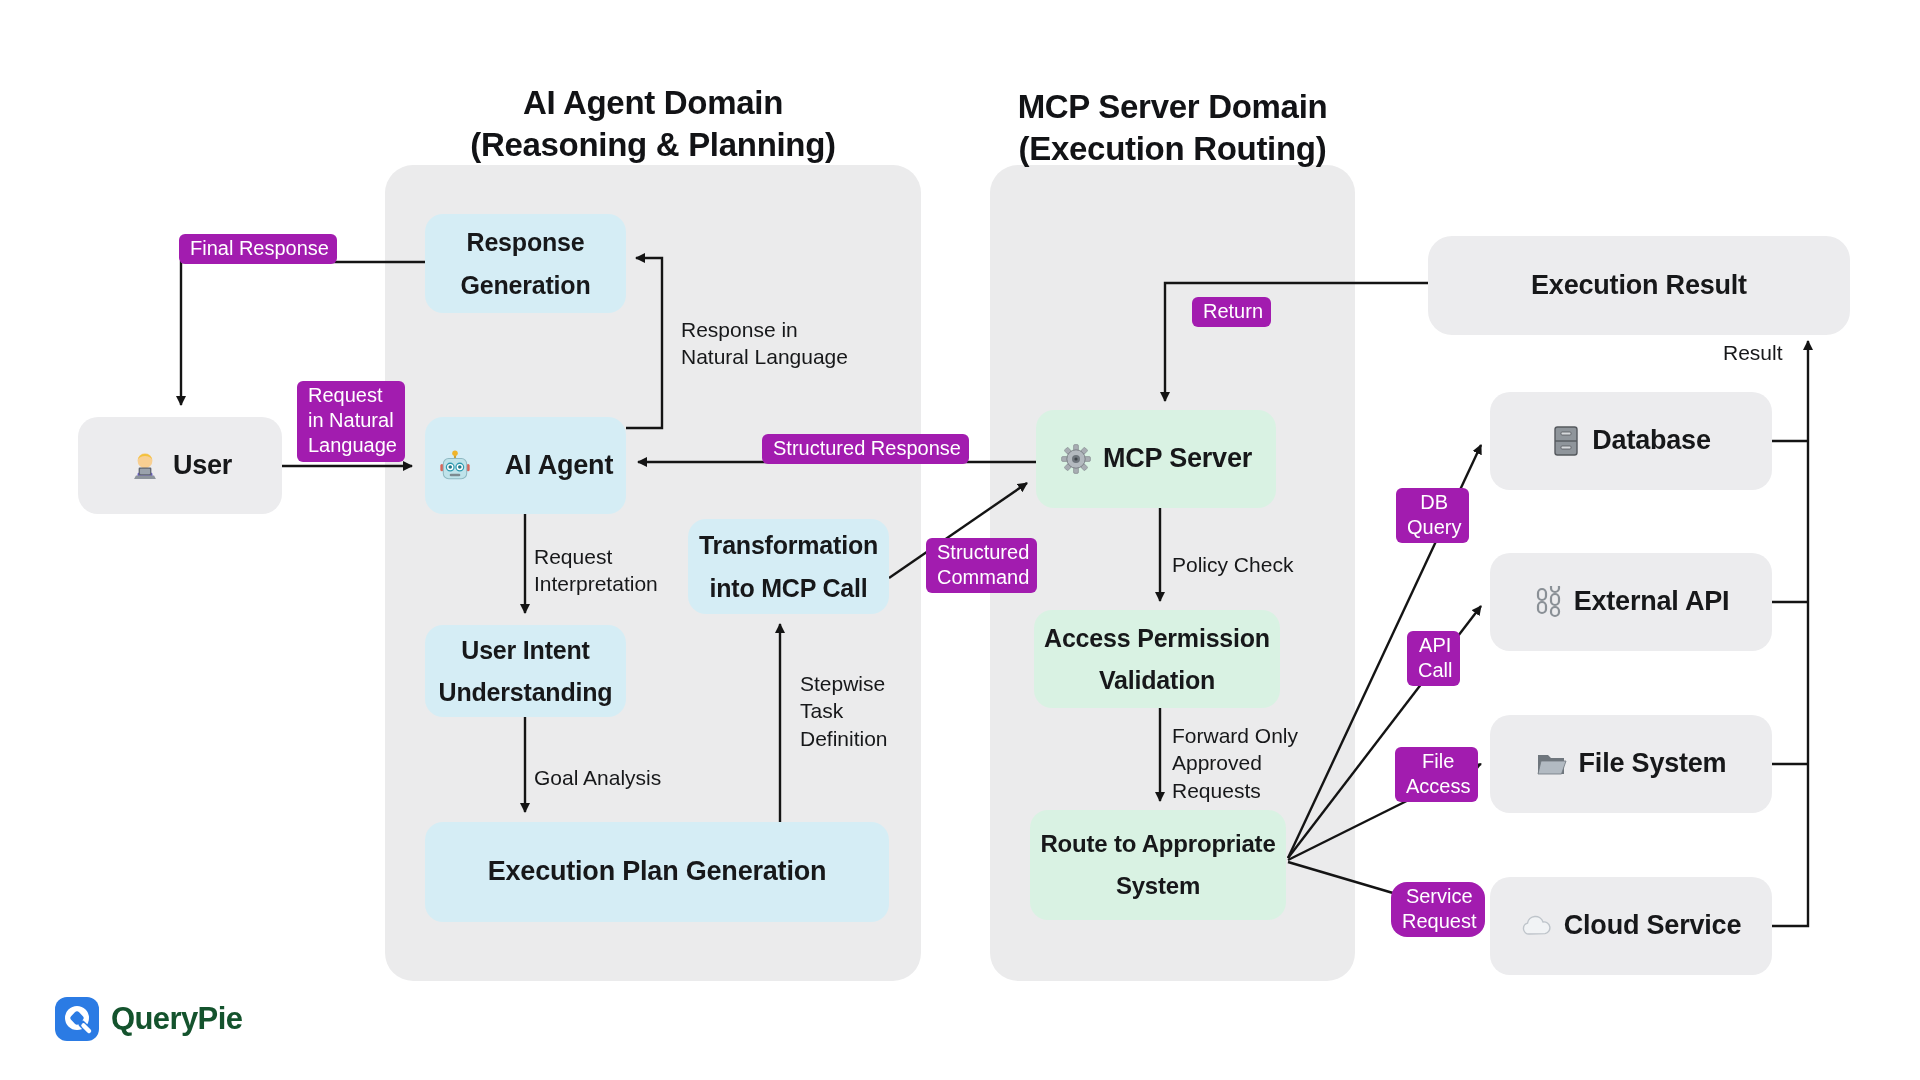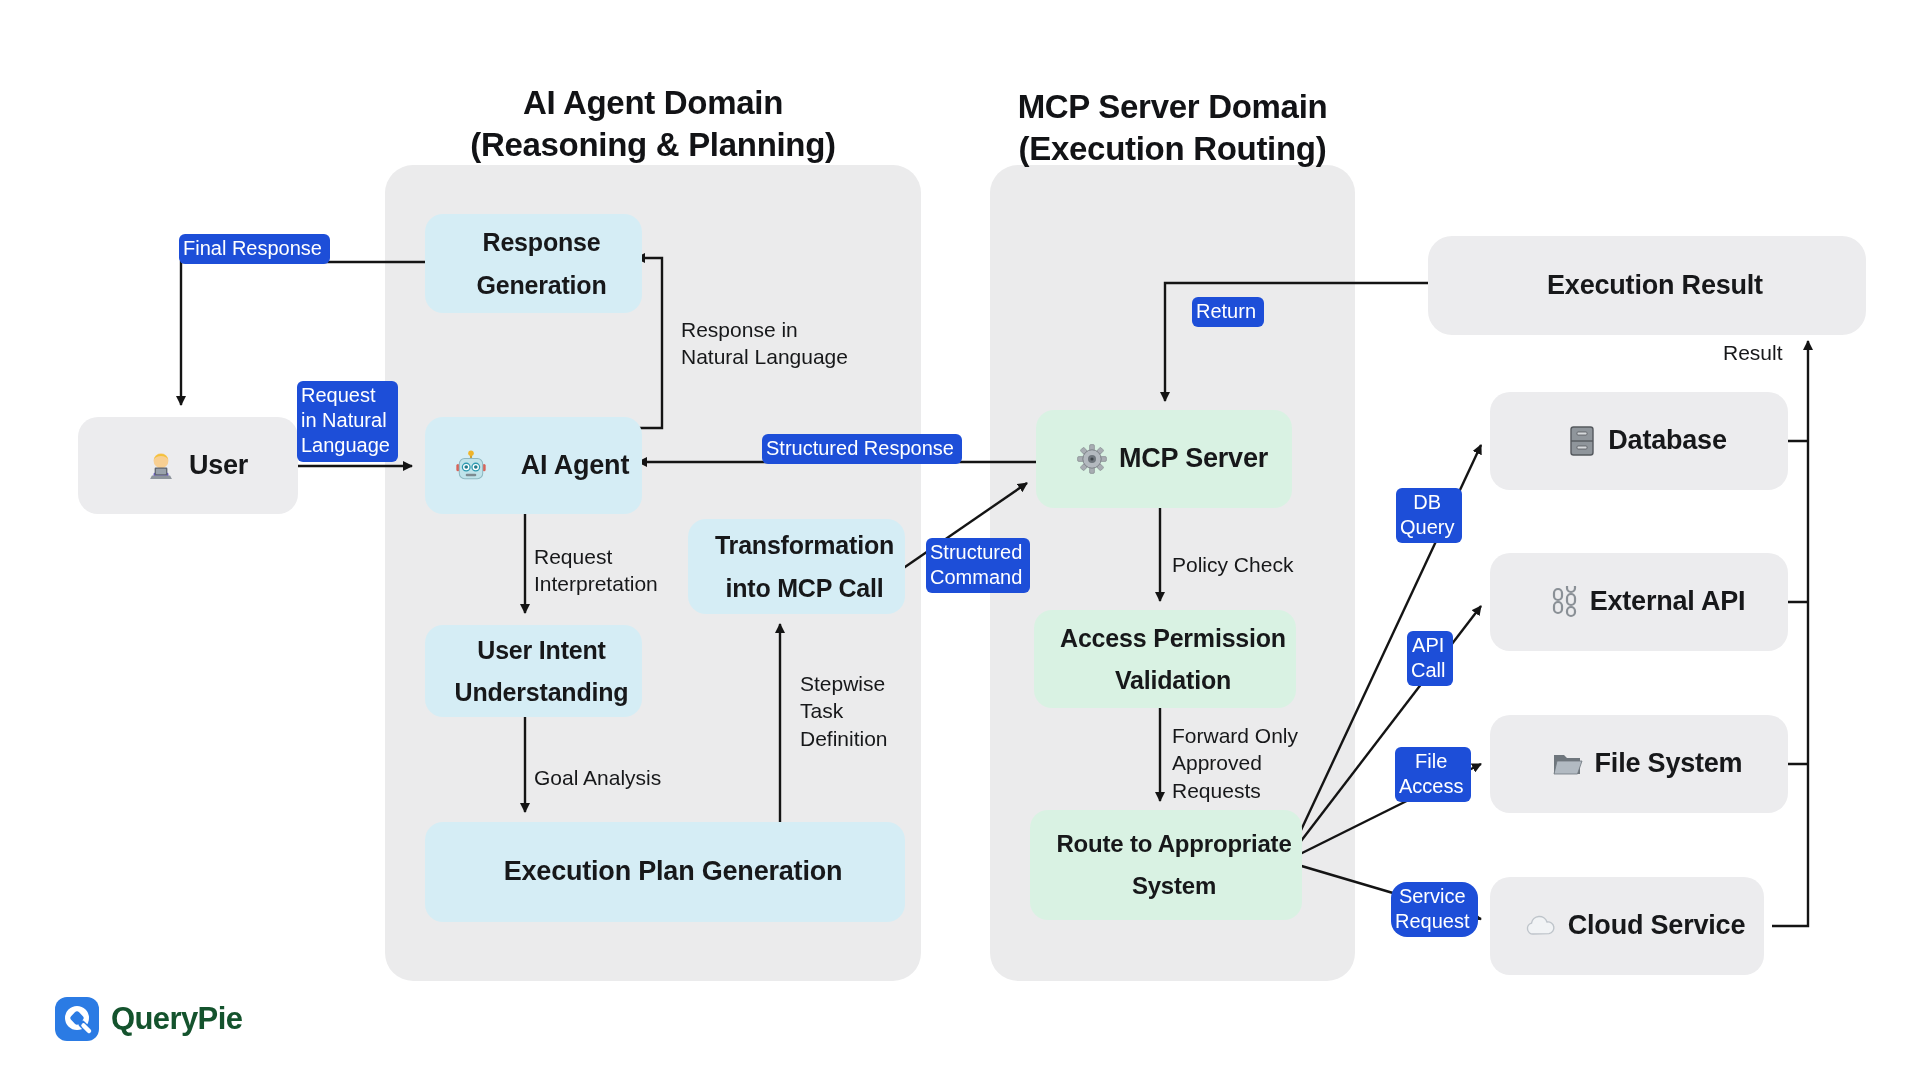--- a/index.html
+++ b/index.html
@@ -3,32 +3,32 @@
 <meta charset="utf-8">
 <style>
   html,body{margin:0;padding:0;background:#fff;}
   body{width:1920px;height:1080px;overflow:hidden;position:relative;
        font-family:"Liberation Sans","DejaVu Sans",sans-serif;color:#17181a;}
   .stage{position:absolute;inset:0;width:1920px;height:1080px;}
   .panel{position:absolute;background:#ebebec;border-radius:28px;}
   .dtitle{position:absolute;text-align:center;font-size:33px;font-weight:700;
           line-height:1.28;color:#121316;letter-spacing:-0.3px;}
   .node{position:absolute;display:flex;align-items:center;justify-content:center;
-        text-align:center;font-weight:700;color:#17181a;letter-spacing:-0.2px;padding-left:16px;}
+        text-align:center;font-weight:700;color:#17181a;letter-spacing:-0.2px;}
   .node .nlabel{white-space:pre-line;}
   .blue{background:#d5edf5;border-radius:18px;}
   .green{background:#d9f2e3;border-radius:18px;}
   .gray{background:#ececee;border-radius:20px;}
   .f27{font-size:27px;line-height:1.6;}
   .f25{font-size:25px;line-height:1.7;}
   .f24{font-size:24px;line-height:1.75;}
   .row{flex-direction:row;gap:11px;}
   .ic{display:inline-flex;align-items:center;justify-content:center;flex:0 0 auto;}
-  .badge{position:absolute;background:#1d4ed8;color:#fff;font-size:20px;line-height:1.26;
-         padding:2px 8px 3px 4px;border-radius:6px;white-space:pre-line;font-weight:500;}
+  .badge{position:absolute;background:#a21caf;color:#fff;font-size:20px;line-height:1.26;
+         padding:2px 8px 3px 11px;border-radius:6px;white-space:pre-line;font-weight:500;}
   .bc{text-align:center;}
   .ann{position:absolute;font-size:21px;line-height:1.3;color:#17181a;white-space:pre-line;}
   .edges{position:absolute;left:0;top:0;}
   .logo{position:absolute;display:flex;align-items:center;gap:12px;}
   .wordmark{font-size:31px;font-weight:700;color:#14532d;letter-spacing:-0.6px;}
 </style>
 </head>
 <body>
 
 <div class="stage">
@@ -190,21 +190,21 @@
   <div class="node gray row f27" style="left:1490px;top:715px;width:282px;height:98px;">
     <span class="ic">
       <svg width="32" height="28" viewBox="0 0 32 28">
         <path d="M2 5 h10 l3 3 h13 v16 h-26 z" fill="#6f767d"></path>
         <path d="M5 11 h25 l-4.5 13 h-23.5 z" fill="#b2bac2" stroke="#6f767d" stroke-width="0.8"></path>
       </svg>
     </span>
     <span class="nlabel">File System</span>
   </div>
 
-  <div class="node gray row f27" style="left:1490px;top:877px;width:258px;height:98px;align-items:center;">
+  <div class="node gray row f27" style="left:1490px;top:877px;width:282px;height:98px;align-items:center;">
     <span class="ic">
       <svg width="32" height="24" viewBox="0 0 32 24">
         <path d="M8 20 a5.5 5.5 0 0 1 -1.5 -10.8 a8 8 0 0 1 15.5 -1.2 a5.5 5.5 0 0 1 2 11.6 z" fill="#f1f3f5" stroke="#bec4ca" stroke-width="1.4"></path>
       </svg>
     </span>
     <span class="nlabel">Cloud Service</span>
   </div>
 
   <div class="badge" style="left:179px;top:234px;">Final Response</div>
   <div class="badge" style="left:297px;top:381px;">Request

